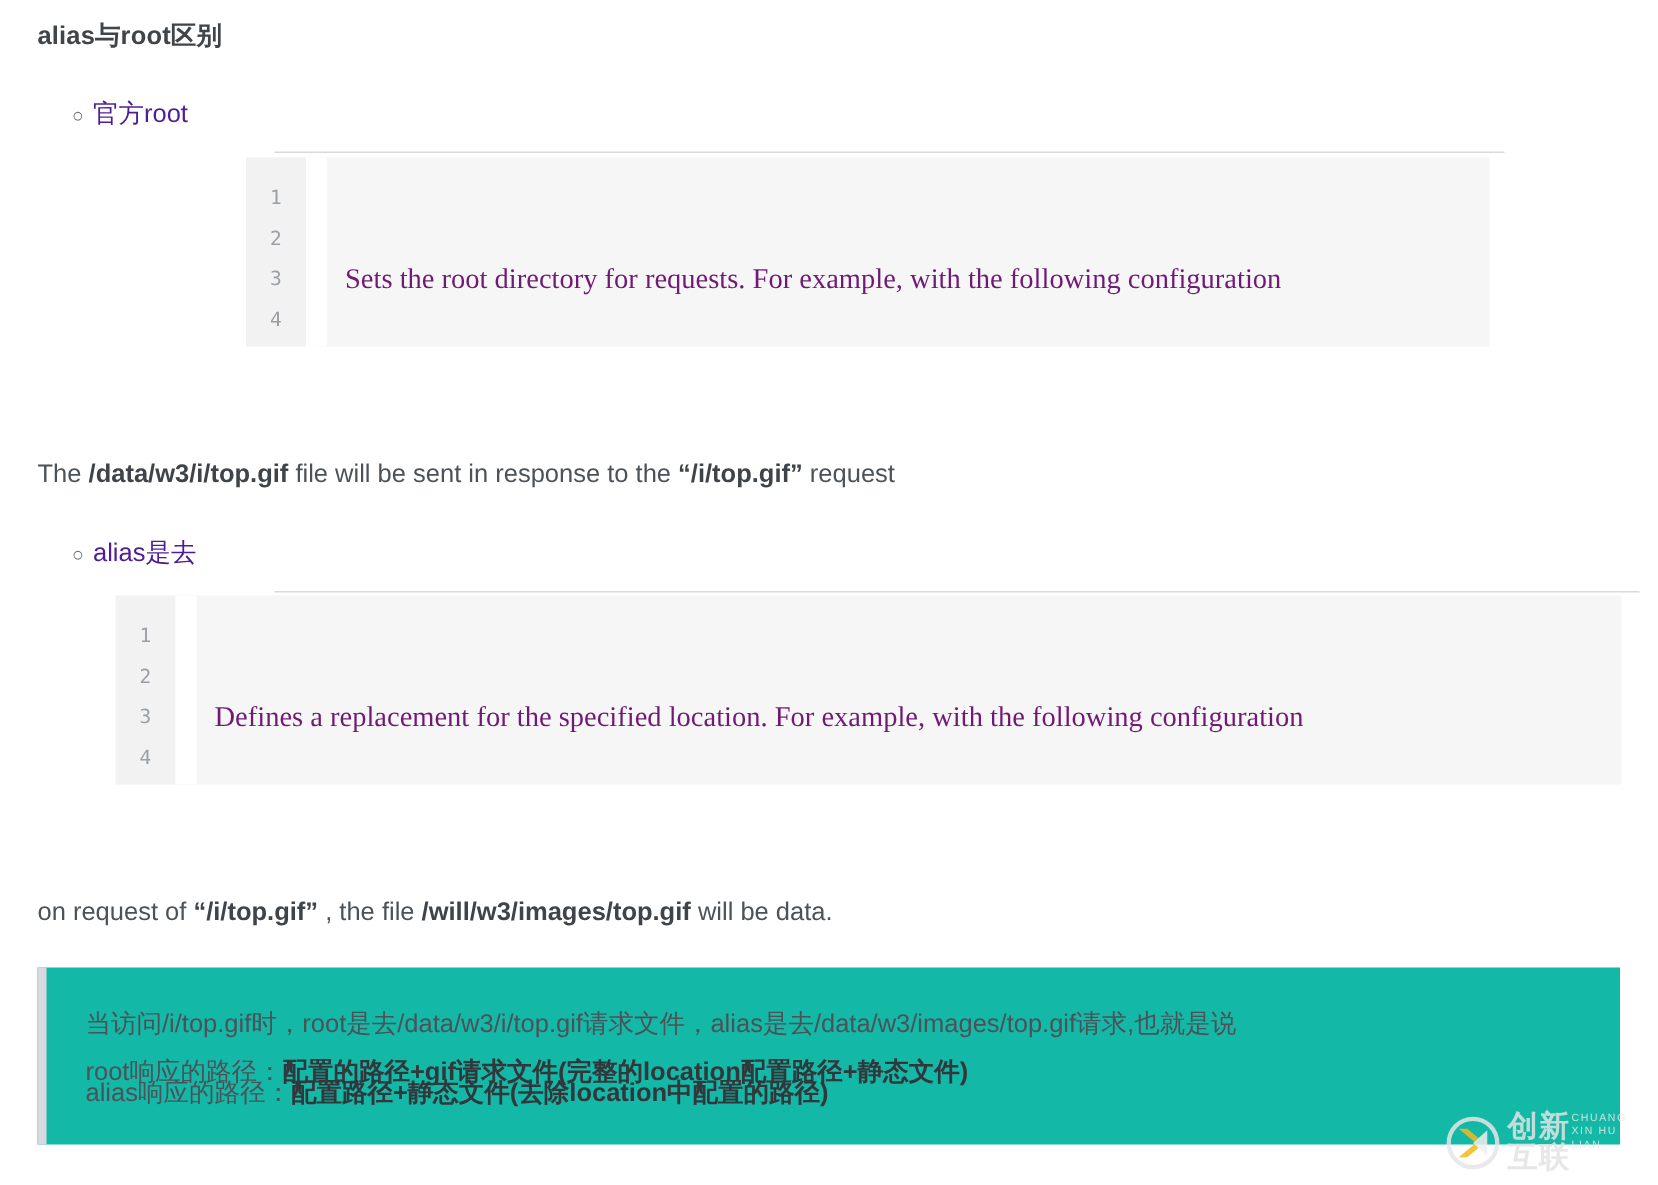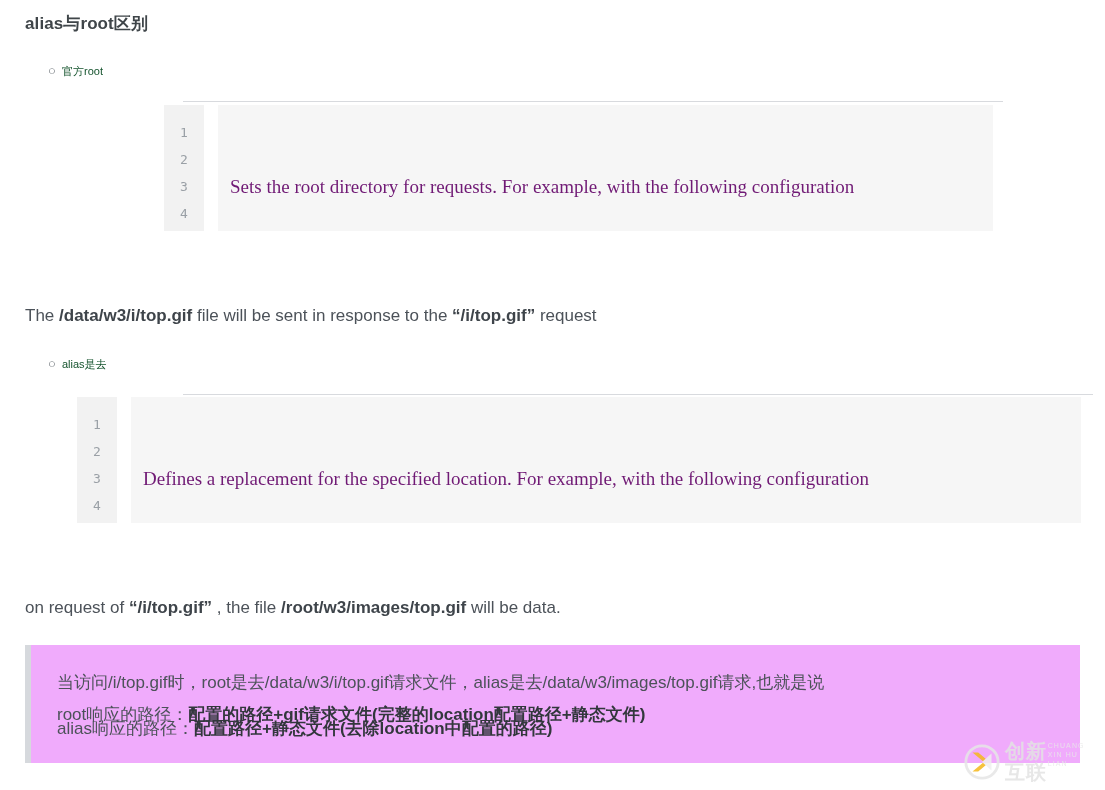--- a/index.html
+++ b/index.html
@@ -42,22 +42,22 @@
     align-items: baseline;
   }
   .bullet-marker {
     width: 14px;
     font-size: 13px;
     line-height: 1;
     color: #61686e;
     flex: 0 0 auto;
   }
   .bullet-label {
-    font-size: 11px;
-    color: #14532d;
+    font-size: 17px;
+    color: #4c1d95;
     white-space: nowrap;
   }
 
   .rule {
     position: absolute;
     height: 1px;
     background: #d8dade;
     border: 0;
   }
 
@@ -108,21 +108,21 @@
     color: #3e444a;
   }
 
   
   .note-box {
     position: absolute;
     left: 25px;
     top: 645px;
     width: 1055px;
     height: 118px;
-    background: #f0abfc;
+    background: #14b8a6;
     border-left: 6px solid #d6d9dd;
     box-sizing: border-box;
   }
   .note-line {
     position: absolute;
     left: 26px;
     font-size: 17px;
     color: #4c5259;
     white-space: nowrap;
   }
@@ -212,21 +212,21 @@
     <div class="code-spacer"></div>
     <div class="code-body">
       <span class="code-line">Defines a replacement for the specified location. For example, with the following configuration</span>
       
       
       
     </div>
   </div>
 
   <div class="prose" style="left:25px; top:598px;">
-    <span>on request of </span><b>“/i/top.gif”</b><span> , the file </span><b>/root/w3/images/top.gif</b><span> will be data.</span>
+    <span>on request of </span><b>“/i/top.gif”</b><span> , the file </span><b>/will/w3/images/top.gif</b><span> will be data.</span>
   </div>
 
   <div class="note-box">
     <div class="note-line note-l1">当访问/i/top.gif时，root是去/data/w3/i/top.gif请求文件，alias是去/data/w3/images/top.gif请求,也就是说</div>
     <div class="note-line note-l2">
       <span>root响应的路径：</span><b>配置的路径+gif请求文件(完整的location配置路径+静态文件)</b>
     </div>
     <div class="note-line note-l3">
       <span>alias响应的路径：</span><b>配置路径+静态文件(去除location中配置的路径)</b>
     </div>

